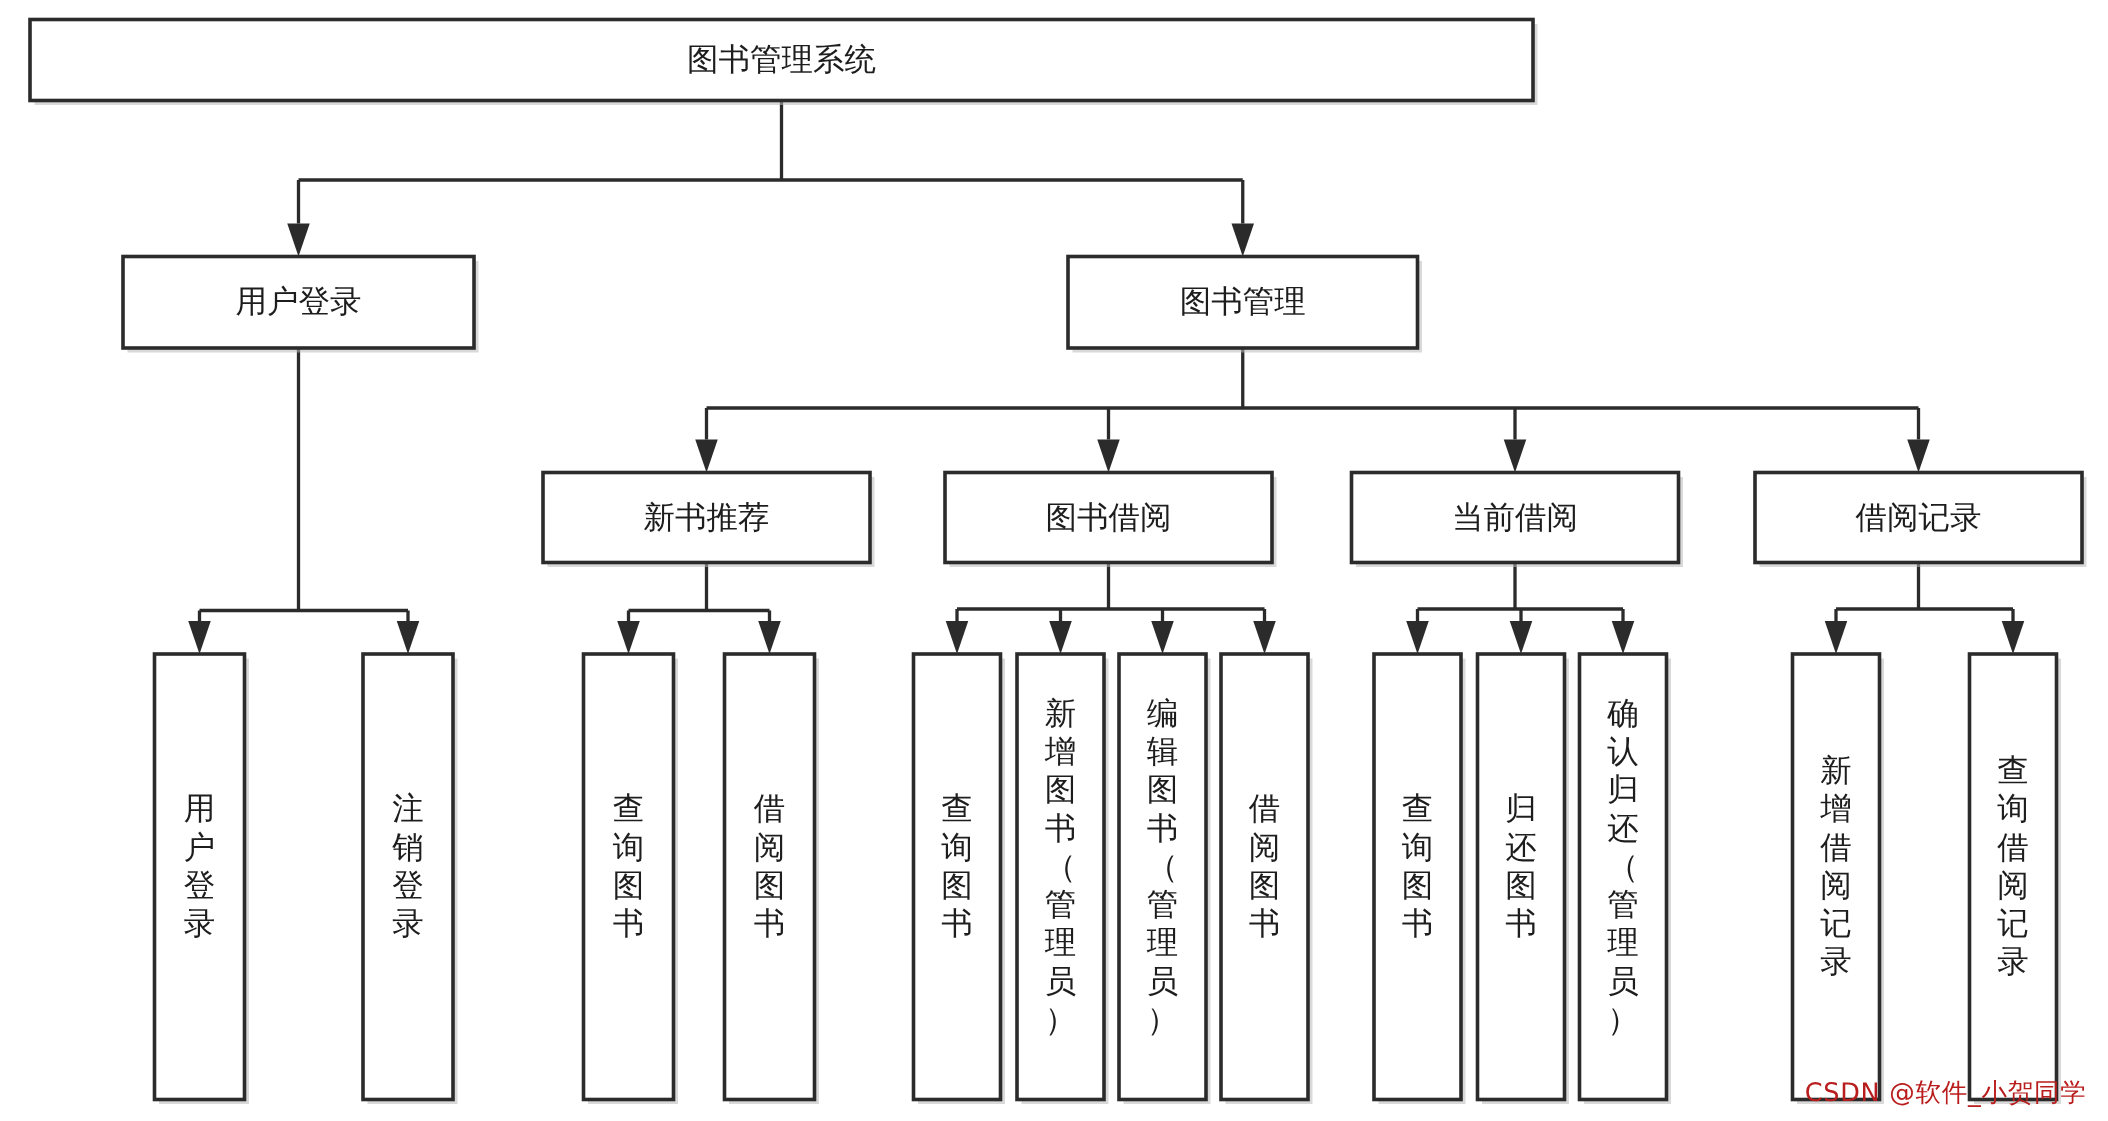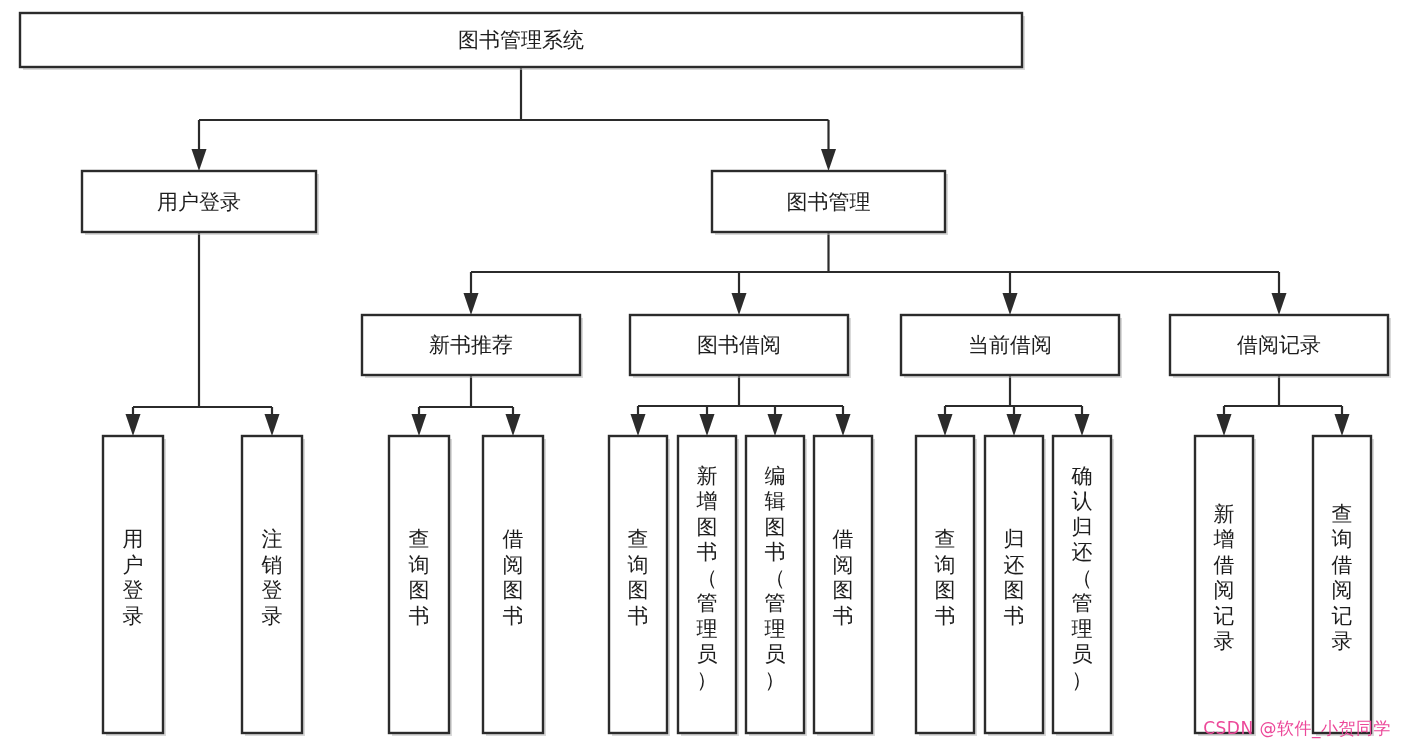--- a/index.html
+++ b/index.html
@@ -57,21 +57,21 @@
     font-size: 21px;
     fill: #1d1d1d;
     text-anchor: middle;
   }
   .watermark {
     position: absolute;
     right: 14px;
     bottom: 7px;
     font-family: "DejaVu Sans", "Liberation Sans", sans-serif;
     font-size: 17px;
-    color: #ec4899;
+    color: #b91c1c;
     letter-spacing: 0.5px;
     white-space: nowrap;
     pointer-events: none;
   }
 </style>
 </head>
 <body>
 
 <div id="diagram-root">
   <svg id="tree-svg" viewBox="0 0 1405 747" preserveAspectRatio="xMidYMid meet" xmlns="http://www.w3.org/2000/svg">

